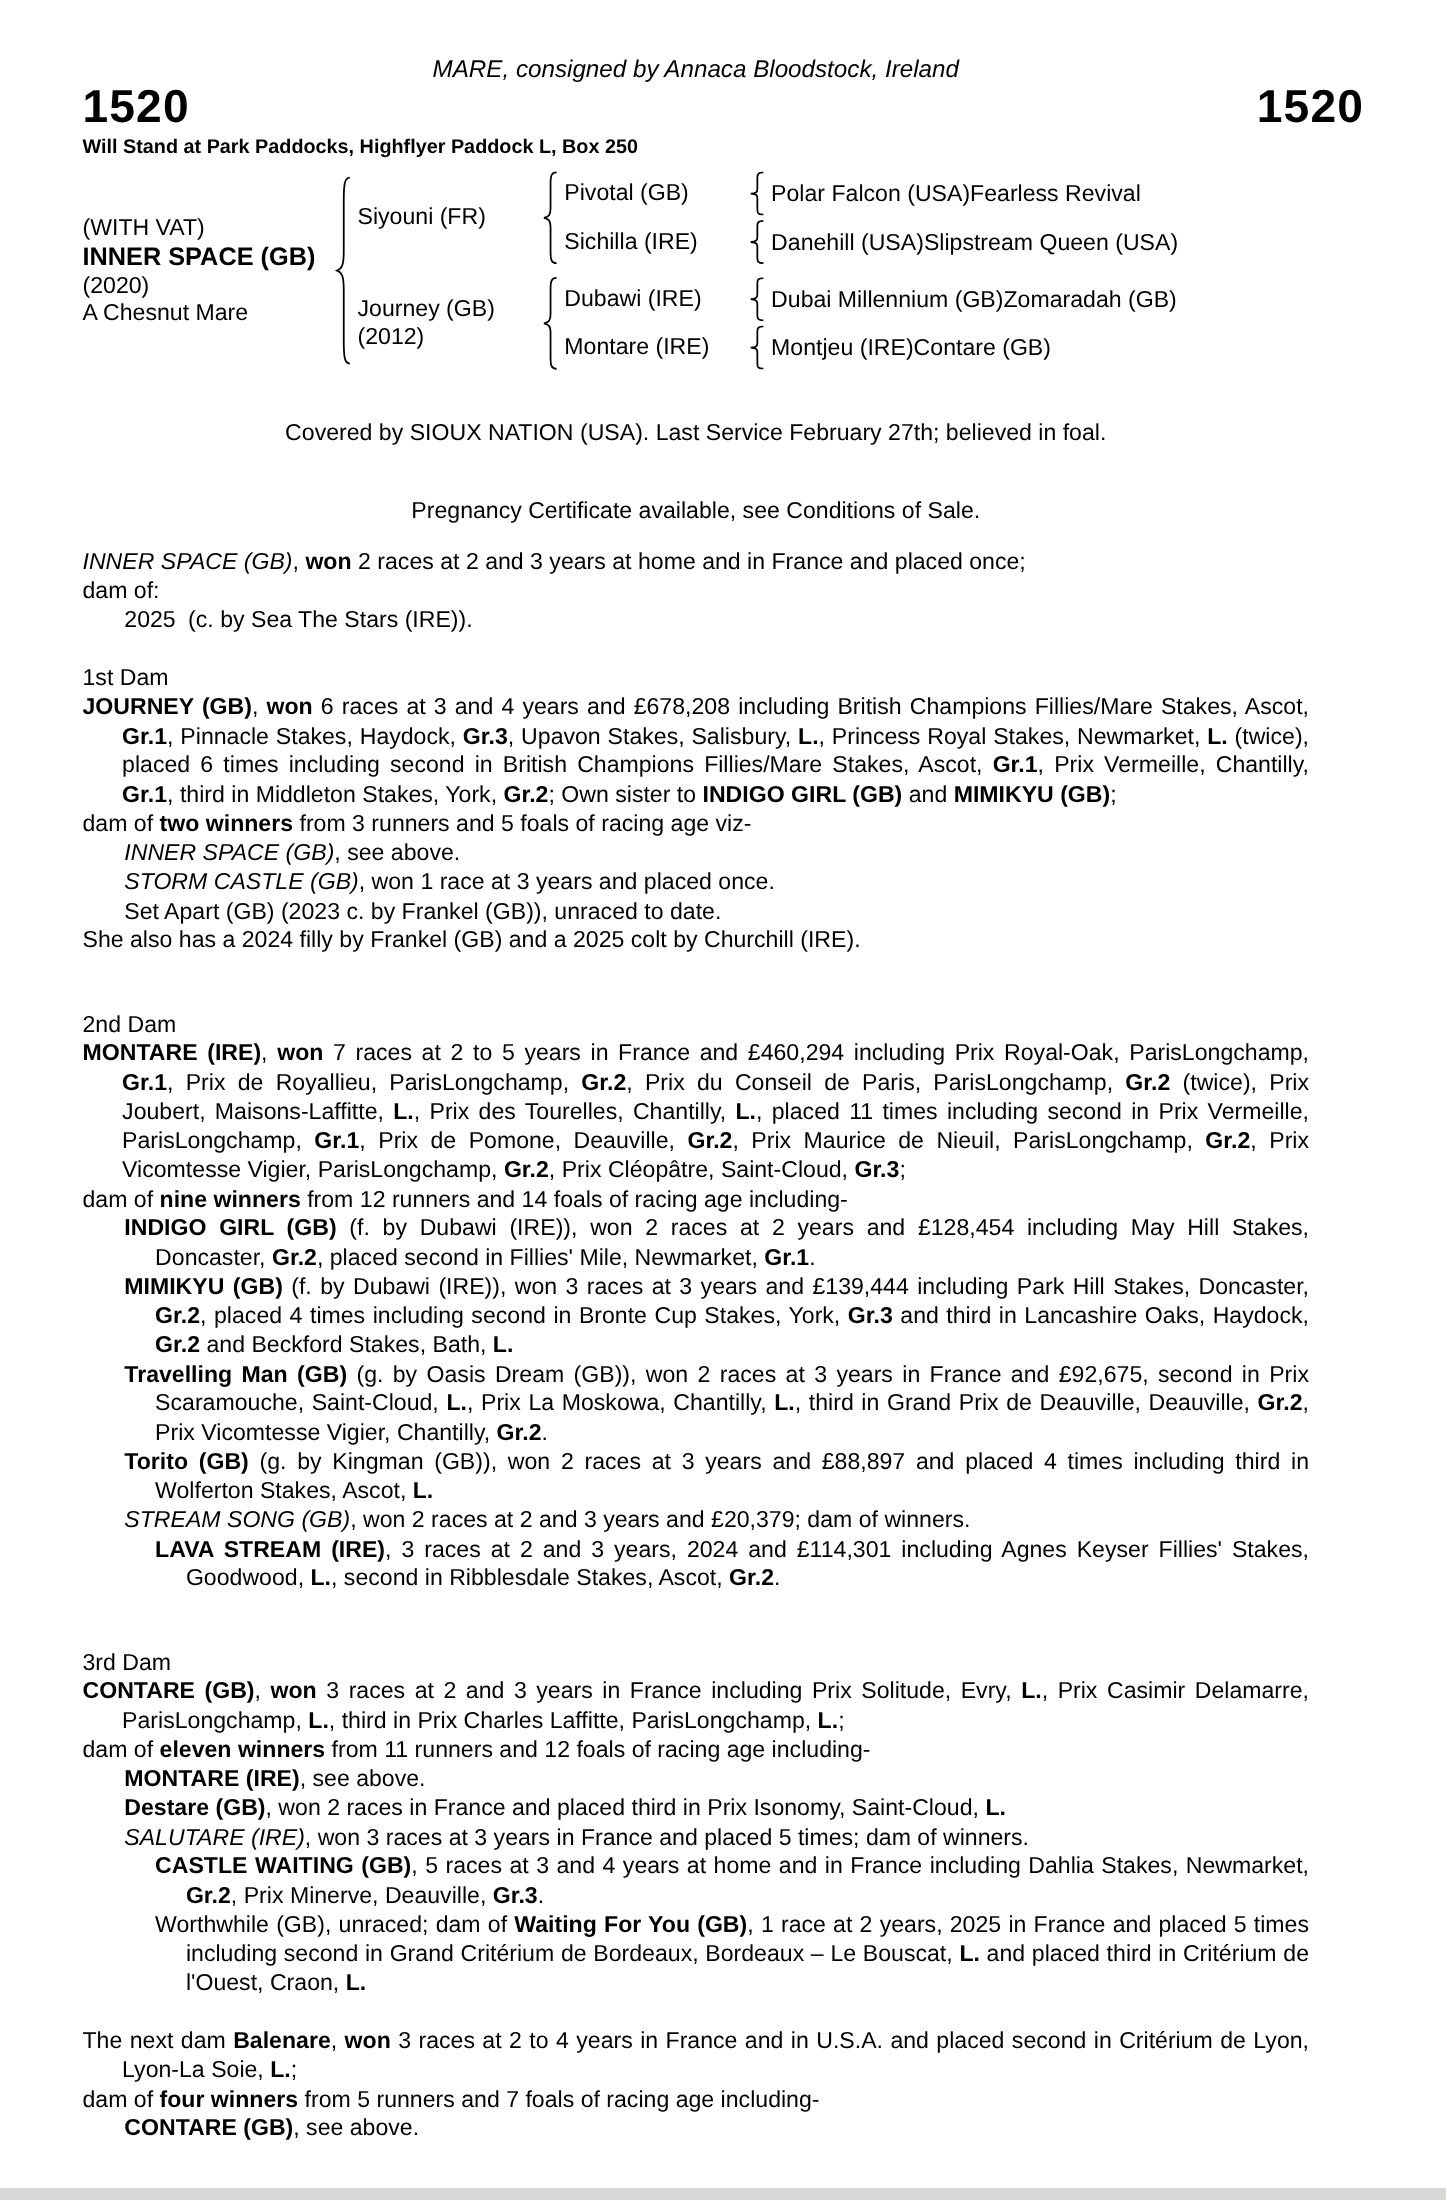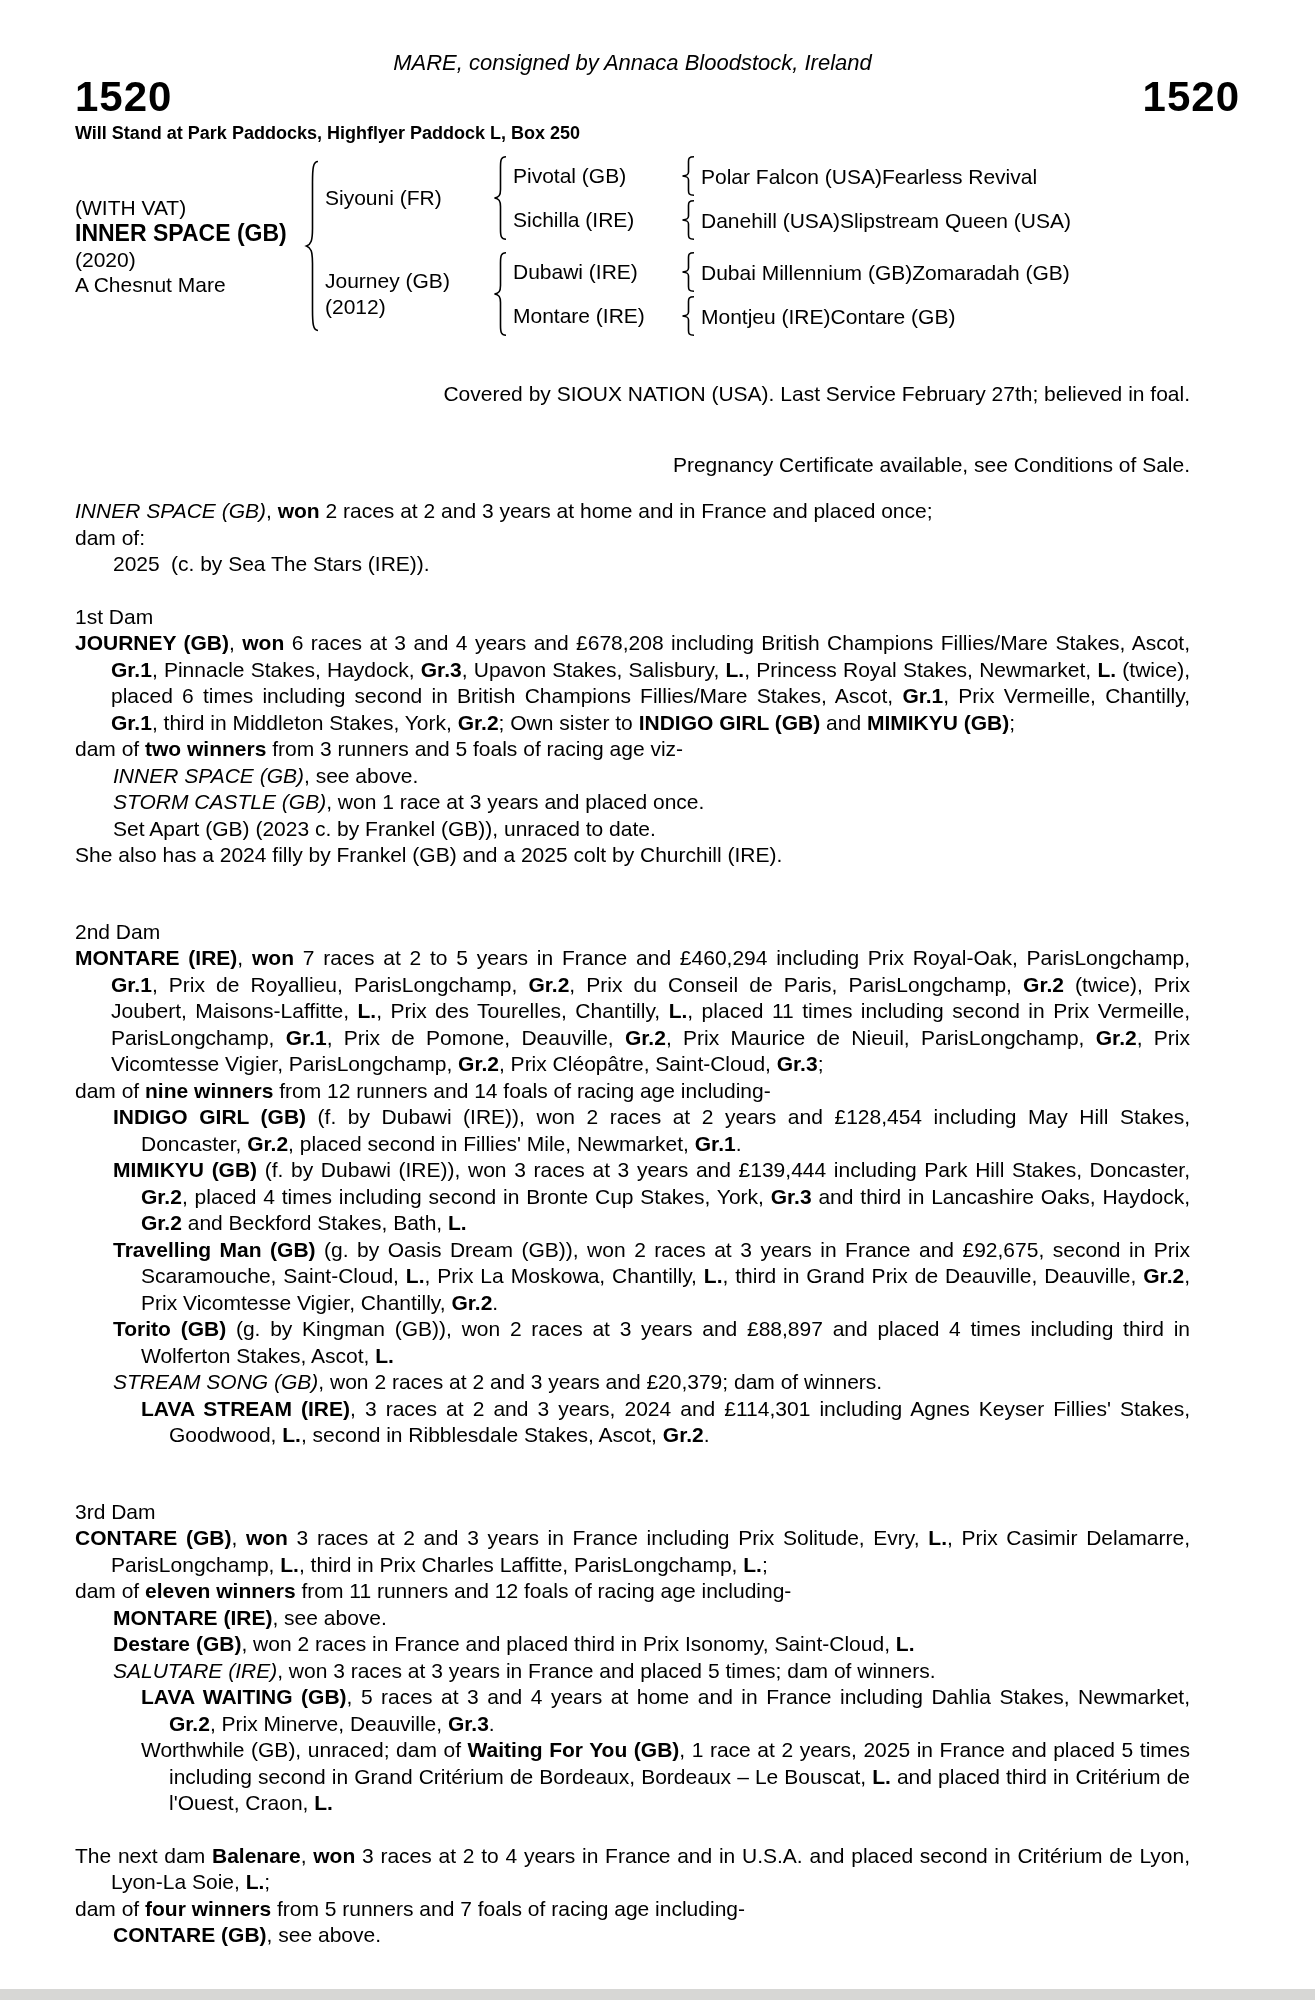--- a/index.html
+++ b/index.html
@@ -29,21 +29,21 @@
   svg.brace{display:block;}
   .g1col{display:flex;flex-direction:column;row-gap:10px;}
   .g1{display:flex;align-items:center;}
   .g1name{width:166px;display:flex;flex-direction:column;justify-content:center;}
   .g2col{display:flex;flex-direction:column;row-gap:4px;}
   .g2{display:flex;align-items:center;}
   .g2name{width:166px;}
   .g3col{display:flex;flex-direction:row;justify-content:center;}
   .g3{height:21px;line-height:21px;white-space:nowrap;}
 
-  .cov{text-align:right;margin-top:44px;}
+  .cov{text-align:center;margin-top:44px;}
 
   
   .para{margin:0;text-align:justify;}
   .hd{font-weight:normal;text-align:left;}
   .ind0{padding-left:36px;text-indent:-36px;}
   .indm{padding-left:0;text-indent:0;}
   .ind1{margin-left:38px;padding-left:28px;text-indent:-28px;}
   .ind2{margin-left:66px;padding-left:28px;text-indent:-28px;}
   .b{font-weight:bold;}
   .i{font-style:italic;}
@@ -187,21 +187,21 @@
         <p class="para ind1"><span class="b">Torito (GB)</span><span> (g. by Kingman (GB)), won 2 races at 3 years and £88,897 and placed 4 times including third in Wolferton Stakes, Ascot, </span><span class="b">L.</span></p>
         <p class="para ind1"><span class="i">STREAM SONG (GB)</span><span>, won 2 races at 2 and 3 years and £20,379; dam of winners.</span></p>
         <p class="para ind2"><span class="b">LAVA STREAM (IRE)</span><span>, 3 races at 2 and 3 years, 2024 and £114,301 including Agnes Keyser Fillies' Stakes, Goodwood, </span><span class="b">L.</span><span>, second in Ribblesdale Stakes, Ascot, </span><span class="b">Gr.2</span><span>.</span></p>
         <div style="height: 50px;"></div>
         <p class="para hd indm">3rd Dam</p>
         <p class="para ind0"><span class="b">CONTARE (GB)</span><span>, </span><span class="b">won</span><span> 3 races at 2 and 3 years in France including Prix Solitude, Evry, </span><span class="b">L.</span><span>, Prix Casimir Delamarre, ParisLongchamp, </span><span class="b">L.</span><span>, third in Prix Charles Laffitte, ParisLongchamp, </span><span class="b">L.</span><span>;</span></p>
         <p class="para indm"><span>dam of </span><span class="b">eleven winners</span><span> from 11 runners and 12 foals of racing age including-</span></p>
         <p class="para ind1"><span class="b">MONTARE (IRE)</span><span>, see above.</span></p>
         <p class="para ind1"><span class="b">Destare (GB)</span><span>, won 2 races in France and placed third in Prix Isonomy, Saint-Cloud, </span><span class="b">L.</span></p>
         <p class="para ind1"><span class="i">SALUTARE (IRE)</span><span>, won 3 races at 3 years in France and placed 5 times; dam of winners.</span></p>
-        <p class="para ind2"><span class="b">LAVA WAITING (GB)</span><span>, 5 races at 3 and 4 years at home and in France including Dahlia Stakes, Newmarket, </span><span class="b">Gr.2</span><span>, Prix Minerve, Deauville, </span><span class="b">Gr.3</span><span>.</span></p>
+        <p class="para ind2"><span class="b">CASTLE WAITING (GB)</span><span>, 5 races at 3 and 4 years at home and in France including Dahlia Stakes, Newmarket, </span><span class="b">Gr.2</span><span>, Prix Minerve, Deauville, </span><span class="b">Gr.3</span><span>.</span></p>
         <p class="para ind2"><span>Worthwhile (GB), unraced; dam of </span><span class="b">Waiting For You (GB)</span><span>, 1 race at 2 years, 2025 in France and placed 5 times including second in Grand Critérium de Bordeaux, Bordeaux – Le Bouscat, </span><span class="b">L.</span><span> and placed third in Critérium de l'Ouest, Craon, </span><span class="b">L.</span></p>
         <div style="height: 26px;"></div>
         <p class="para ind0"><span>The next dam </span><span class="b">Balenare</span><span>, </span><span class="b">won</span><span> 3 races at 2 to 4 years in France and in U.S.A. and placed second in Critérium de Lyon, Lyon-La Soie, </span><span class="b">L.</span><span>;</span></p>
         <p class="para indm"><span>dam of </span><span class="b">four winners</span><span> from 5 runners and 7 foals of racing age including-</span></p>
         <p class="para ind1"><span class="b">CONTARE (GB)</span><span>, see above.</span></p>
       </div>
   </div>
 
   <div class="bottomstrip"></div>
 </div>

